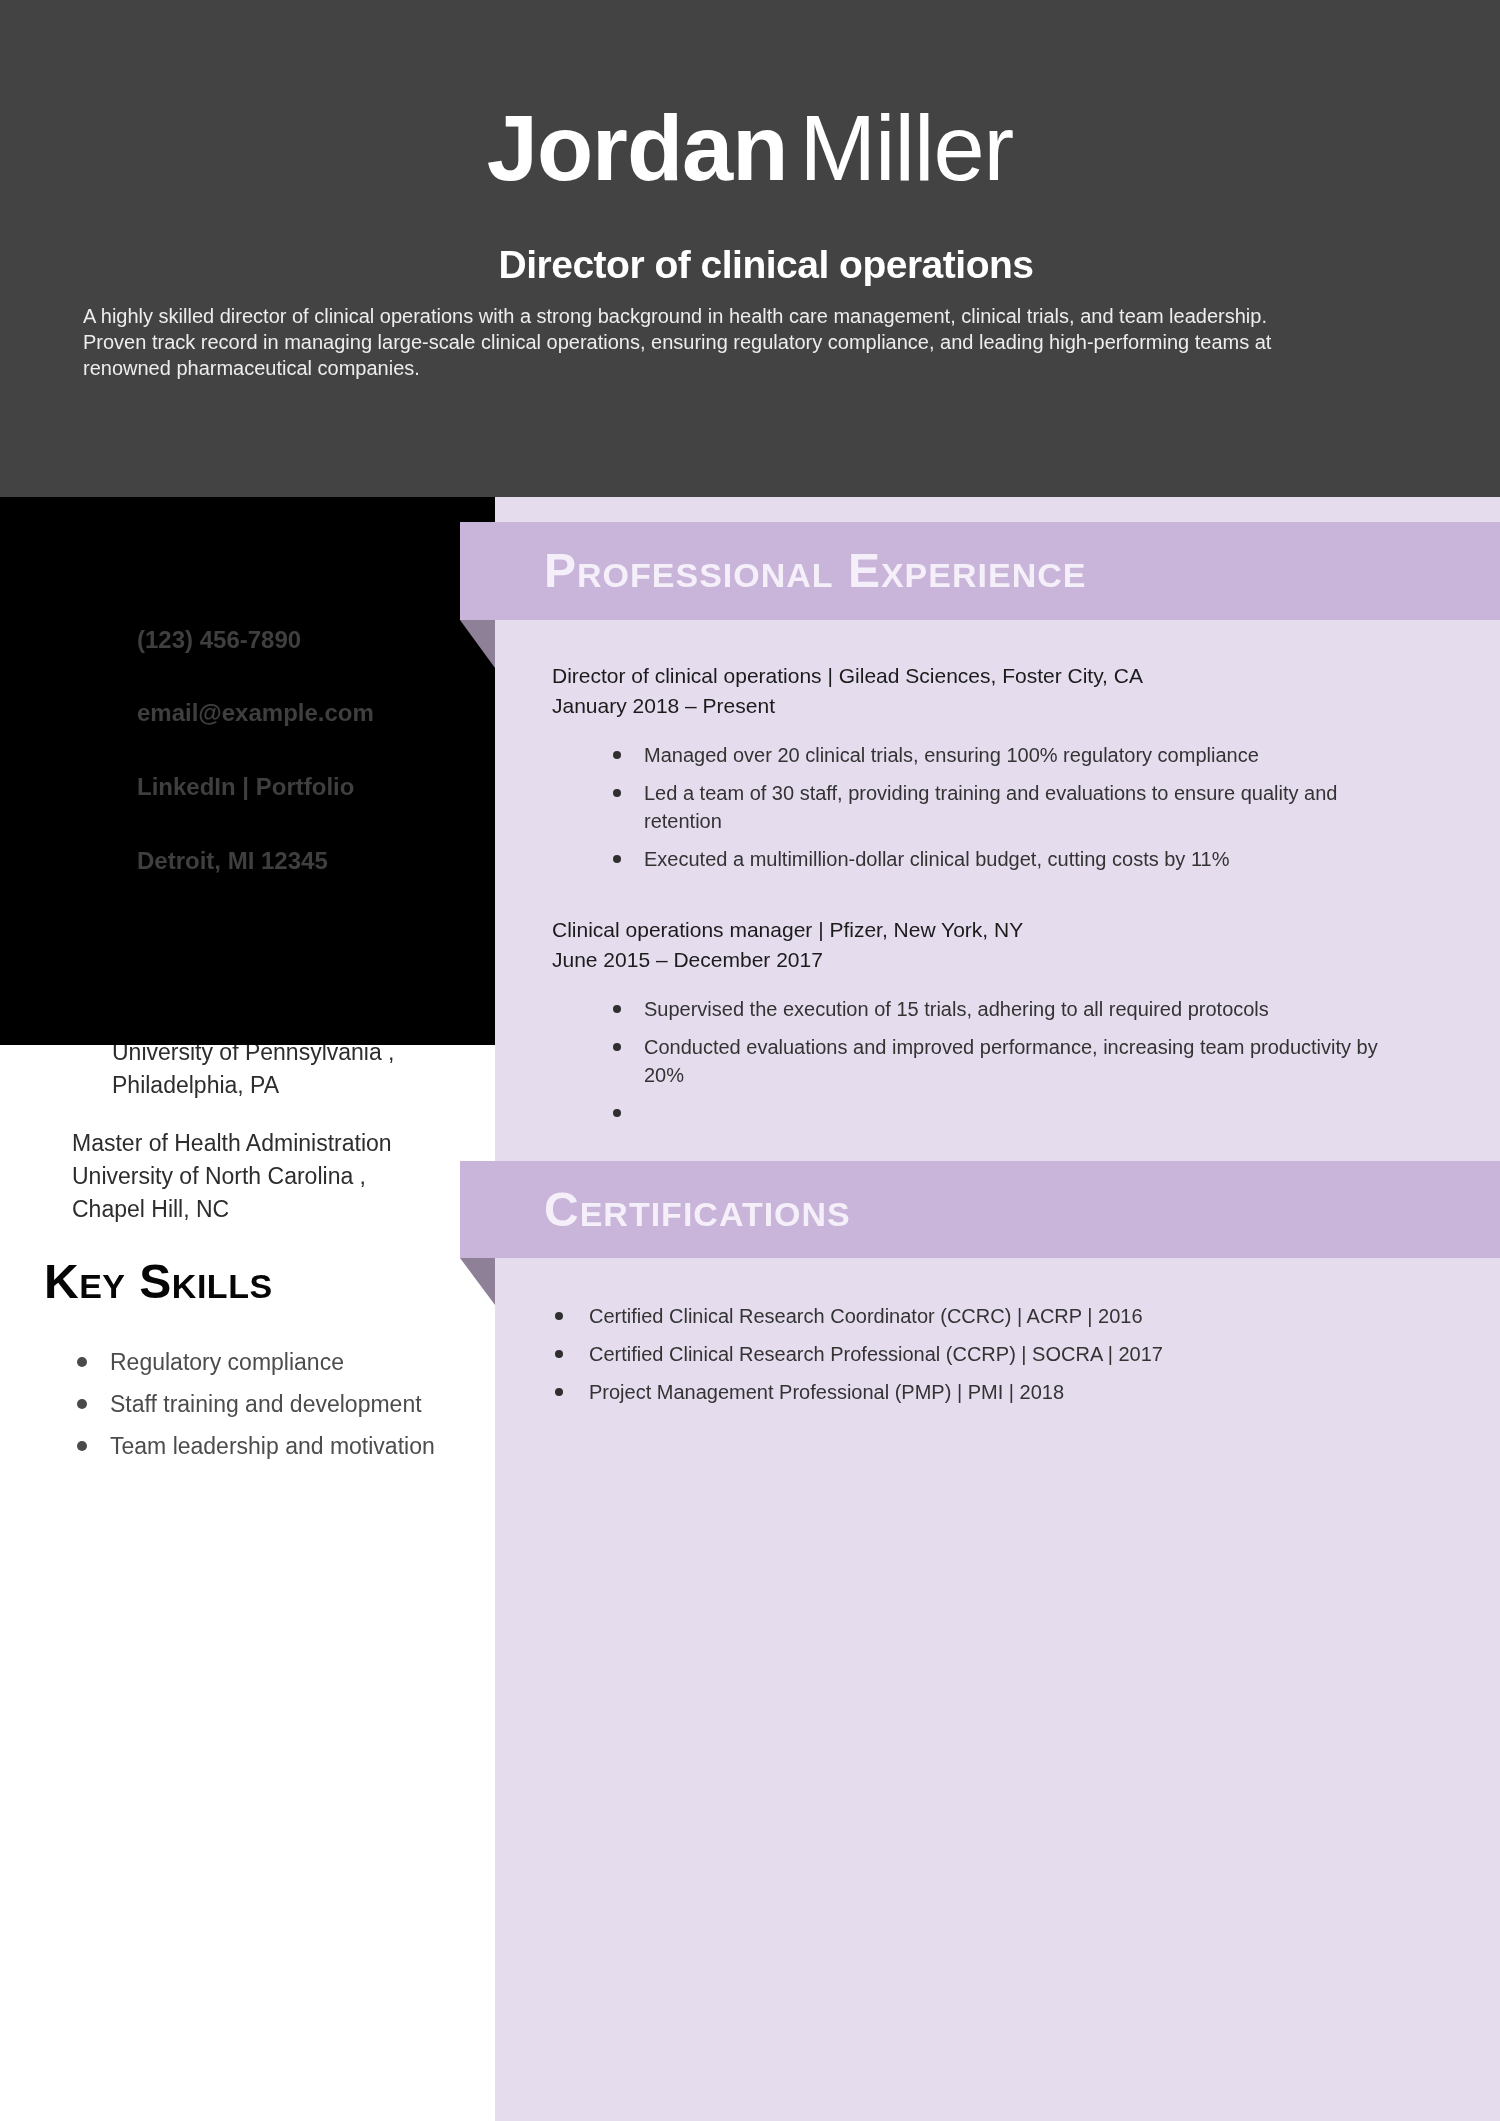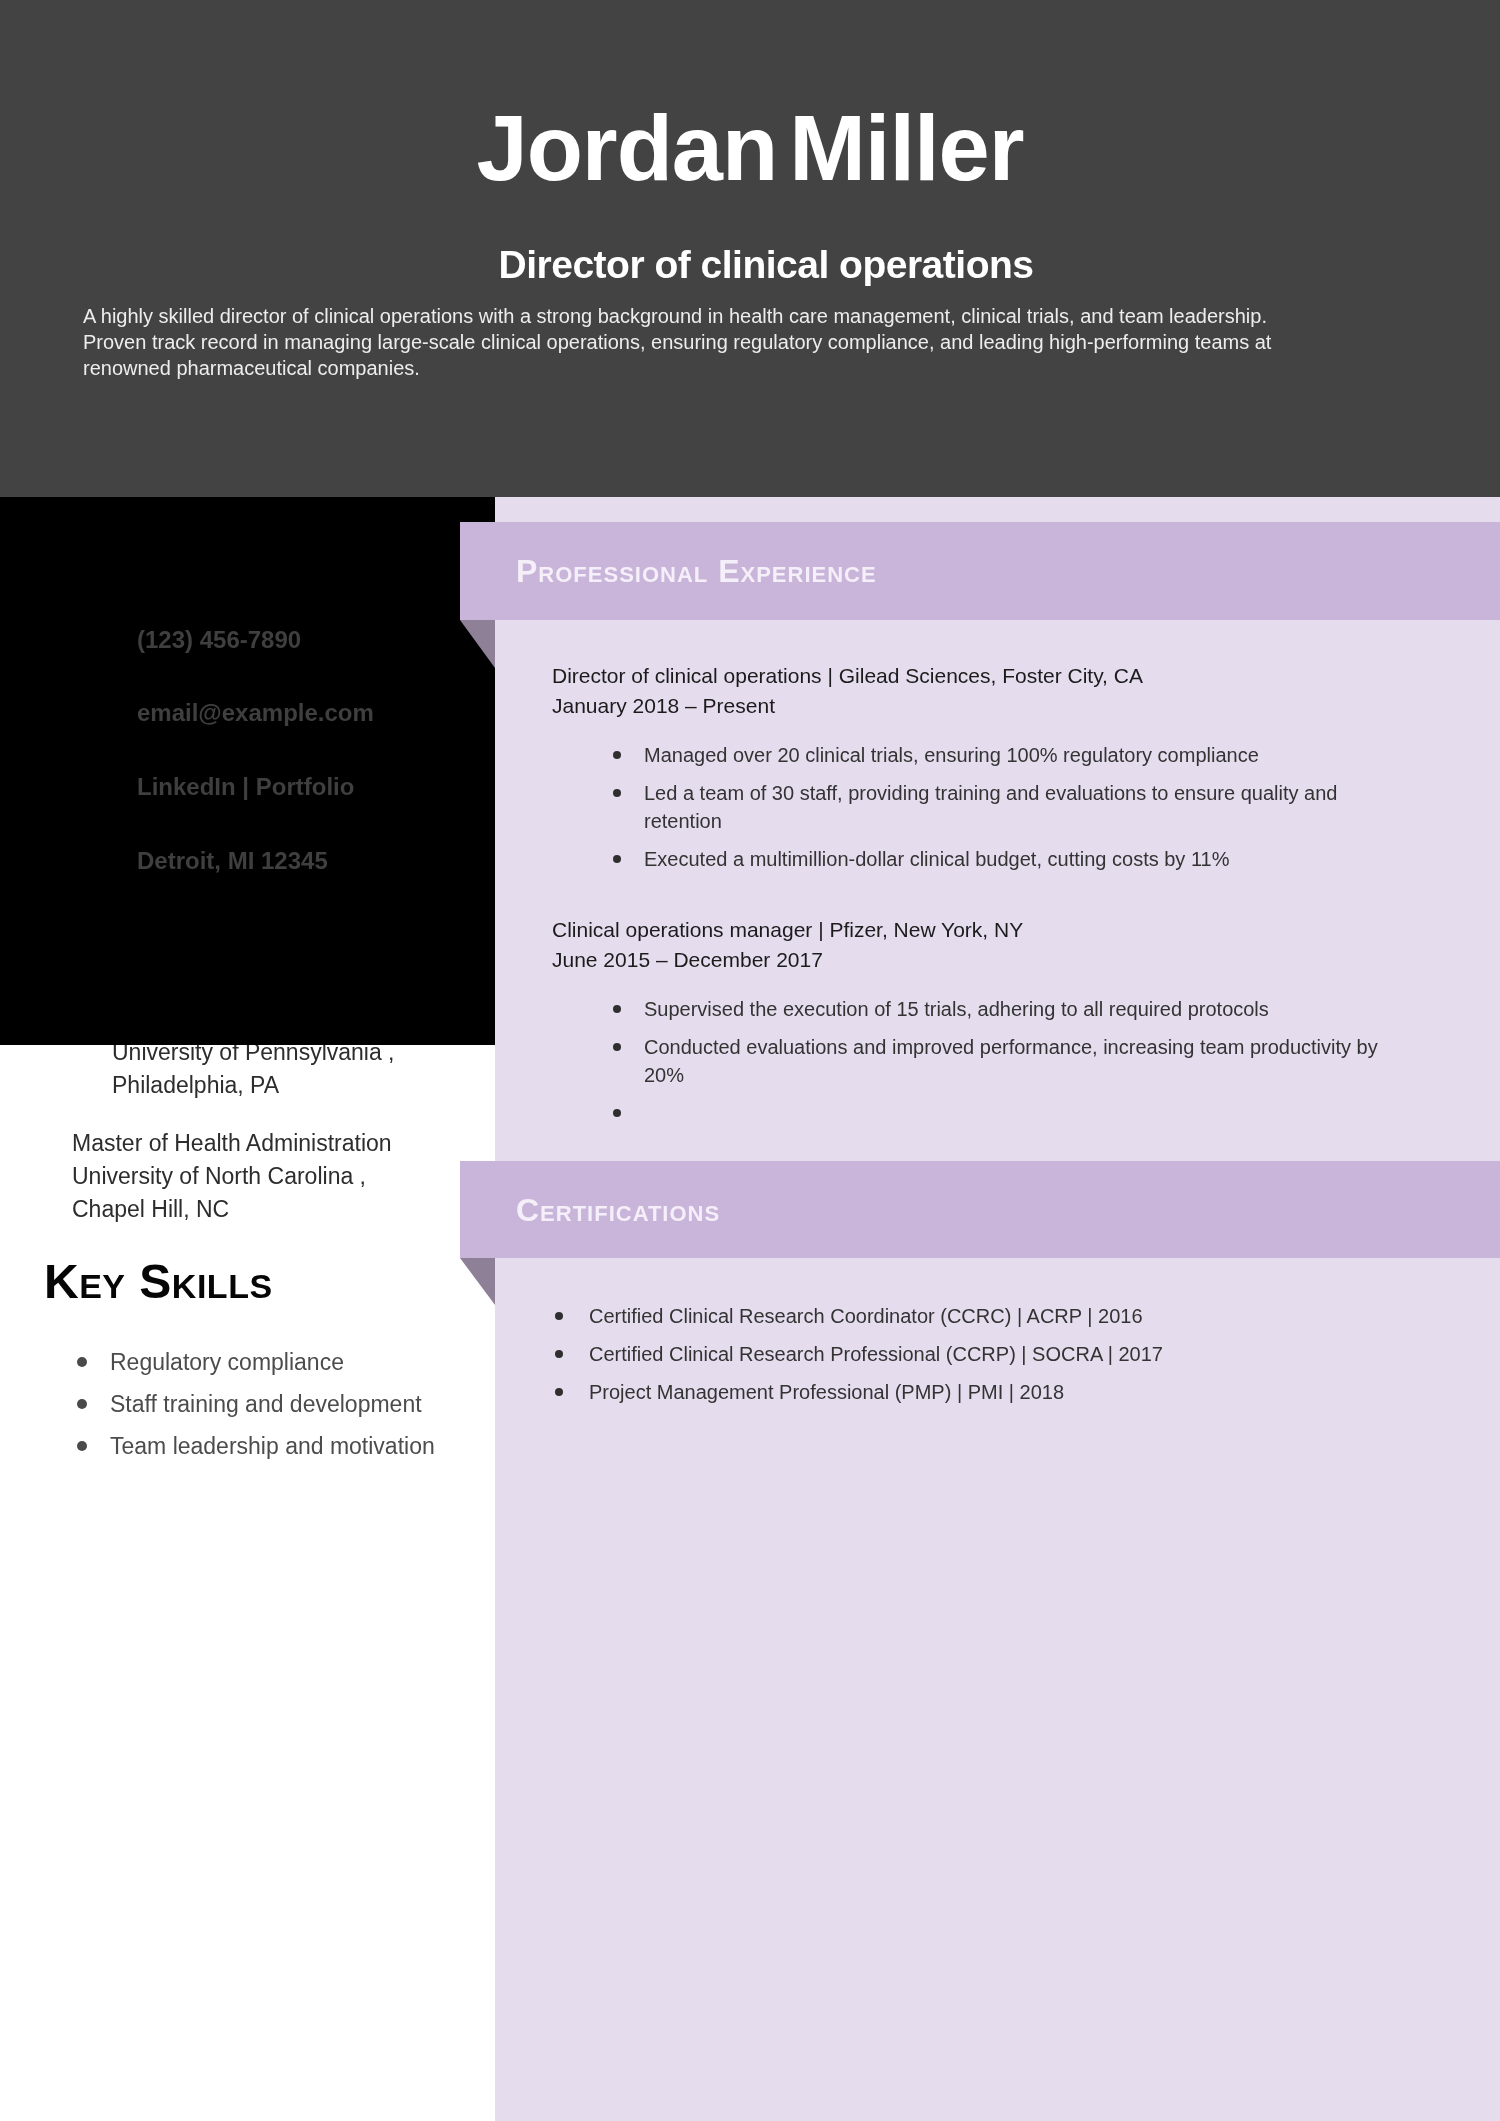--- a/index.html
+++ b/index.html
@@ -9,21 +9,21 @@
     background:#ffffff;
     font-family:"Liberation Sans","DejaVu Sans",sans-serif;
     overflow:hidden;
   }
   .abs{position:absolute;}
 
   
   .header-band{left:0;top:0;width:1500px;height:497px;background:var(--header_gray,#434343);z-index:1;}
   .name-line{left:0;top:100px;width:1500px;text-align:center;color:#ffffff;font-size:92px;line-height:1.05;letter-spacing:-1px;z-index:2;}
   .name-first{font-weight:700;}
-  .name-last{font-weight:700;margin-left:12px;}
+  .name-last{font-weight:400;margin-left:12px;}
   .headline{left:0;top:243px;width:1500px;text-align:center;color:#ffffff;font-size:39px;font-weight:700;letter-spacing:-0.5px;z-index:2;margin-left:16px;}
   .summary{left:83px;top:303px;width:1245px;color:#ededed;font-size:20px;line-height:26px;font-weight:400;z-index:2;}
 
   
   .black-panel{left:0;top:497px;width:495px;height:548px;background:var(--sidebar_black,#000000);z-index:2;}
   .contact-item{left:137px;color:#3f3f3f;font-size:24px;font-weight:700;line-height:28px;z-index:3;}
   .contact-phone{top:626px;}
   .contact-email{top:699px;}
   .contact-links{top:773px;}
   .contact-location{top:847px;}
@@ -38,21 +38,21 @@
   .skill-item{display:flex;margin-bottom:12px;}
   .skill-dot{flex:0 0 auto;width:10px;height:10px;border-radius:50%;background:#4a4a4a;margin-top:10px;}
   .skill-text{margin-left:23px;font-size:23px;line-height:30px;color:#4c4c4c;}
 
   
   .main-panel{left:495px;top:497px;width:1005px;height:1624px;background:var(--panel_lavender,#e5dcee);z-index:1;}
 
   .section-band{left:460px;width:1040px;background:var(--band_purple,#c9b4da);z-index:3;display:flex;align-items:center;}
   .band-exp{top:522px;height:98px;}
   .band-cert{top:1161px;height:97px;}
-  .section-heading{margin-left:56px;font-size:32px;font-weight:700;font-variant:small-caps;color:#f4eff8;letter-spacing:1px;line-height:1;}
+  .section-heading{margin-left:84px;font-size:48px;font-weight:700;font-variant:small-caps;color:#f4eff8;letter-spacing:1px;line-height:1;}
   .ribbon-fold{left:460px;width:35px;background:var(--fold_purple,#8d8097);clip-path:polygon(0 0,100% 0,100% 100%);z-index:3;}
   .fold-exp{top:620px;height:48px;}
   .fold-cert{top:1258px;height:47px;}
 
   .job-head{left:552px;font-size:21px;line-height:29.5px;color:#1b1b1b;z-index:2;}
   .job1-head{top:661px;}
   .job2-head{top:915px;}
 
   .bullet-list{z-index:2;}
   .exp-bullets{left:613px;width:800px;}

